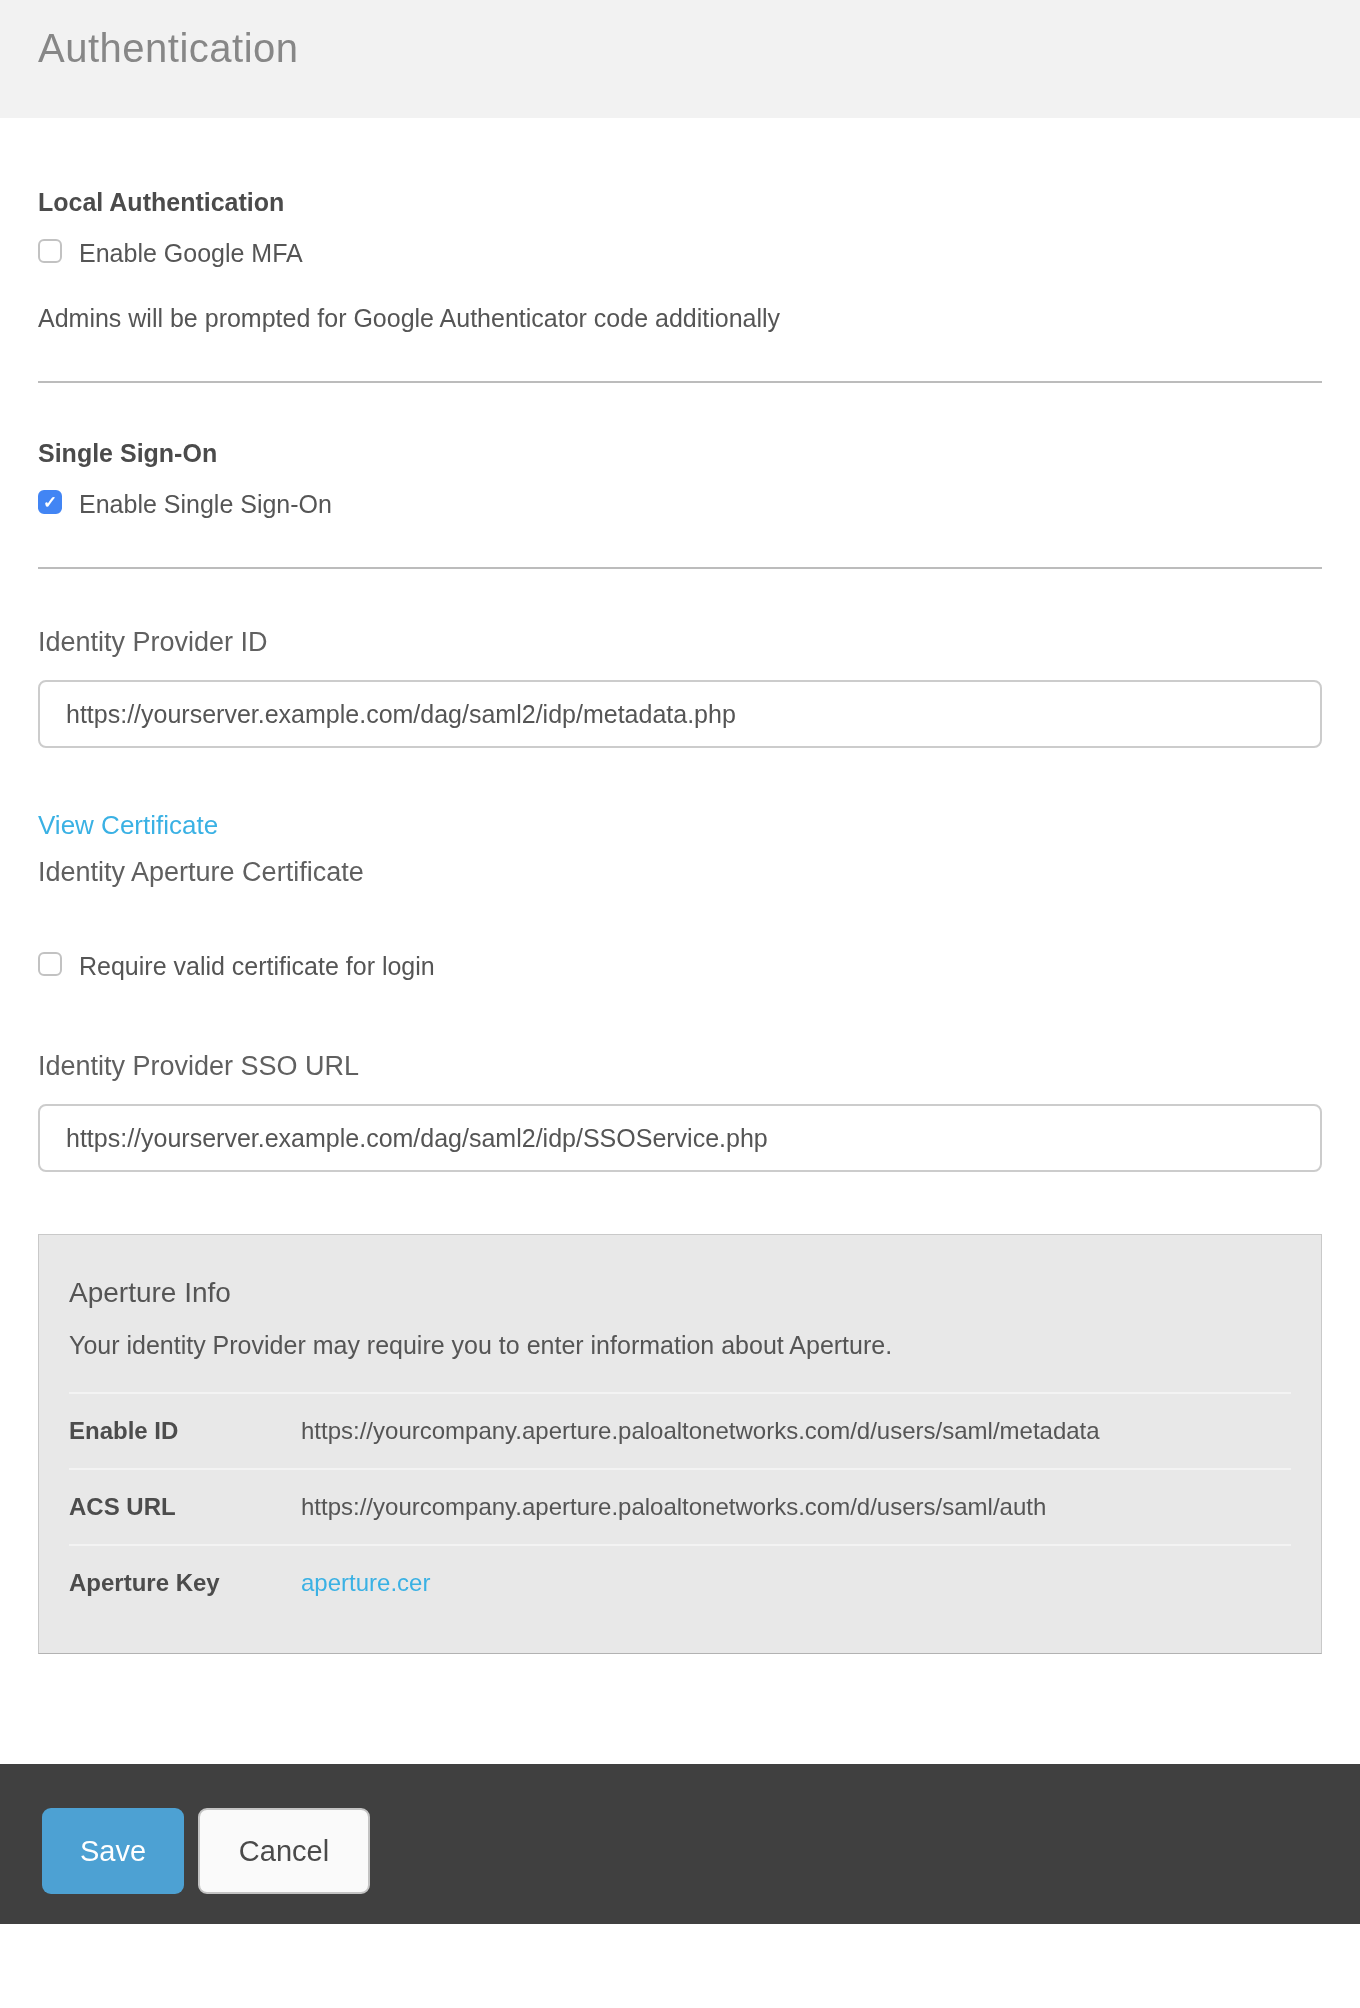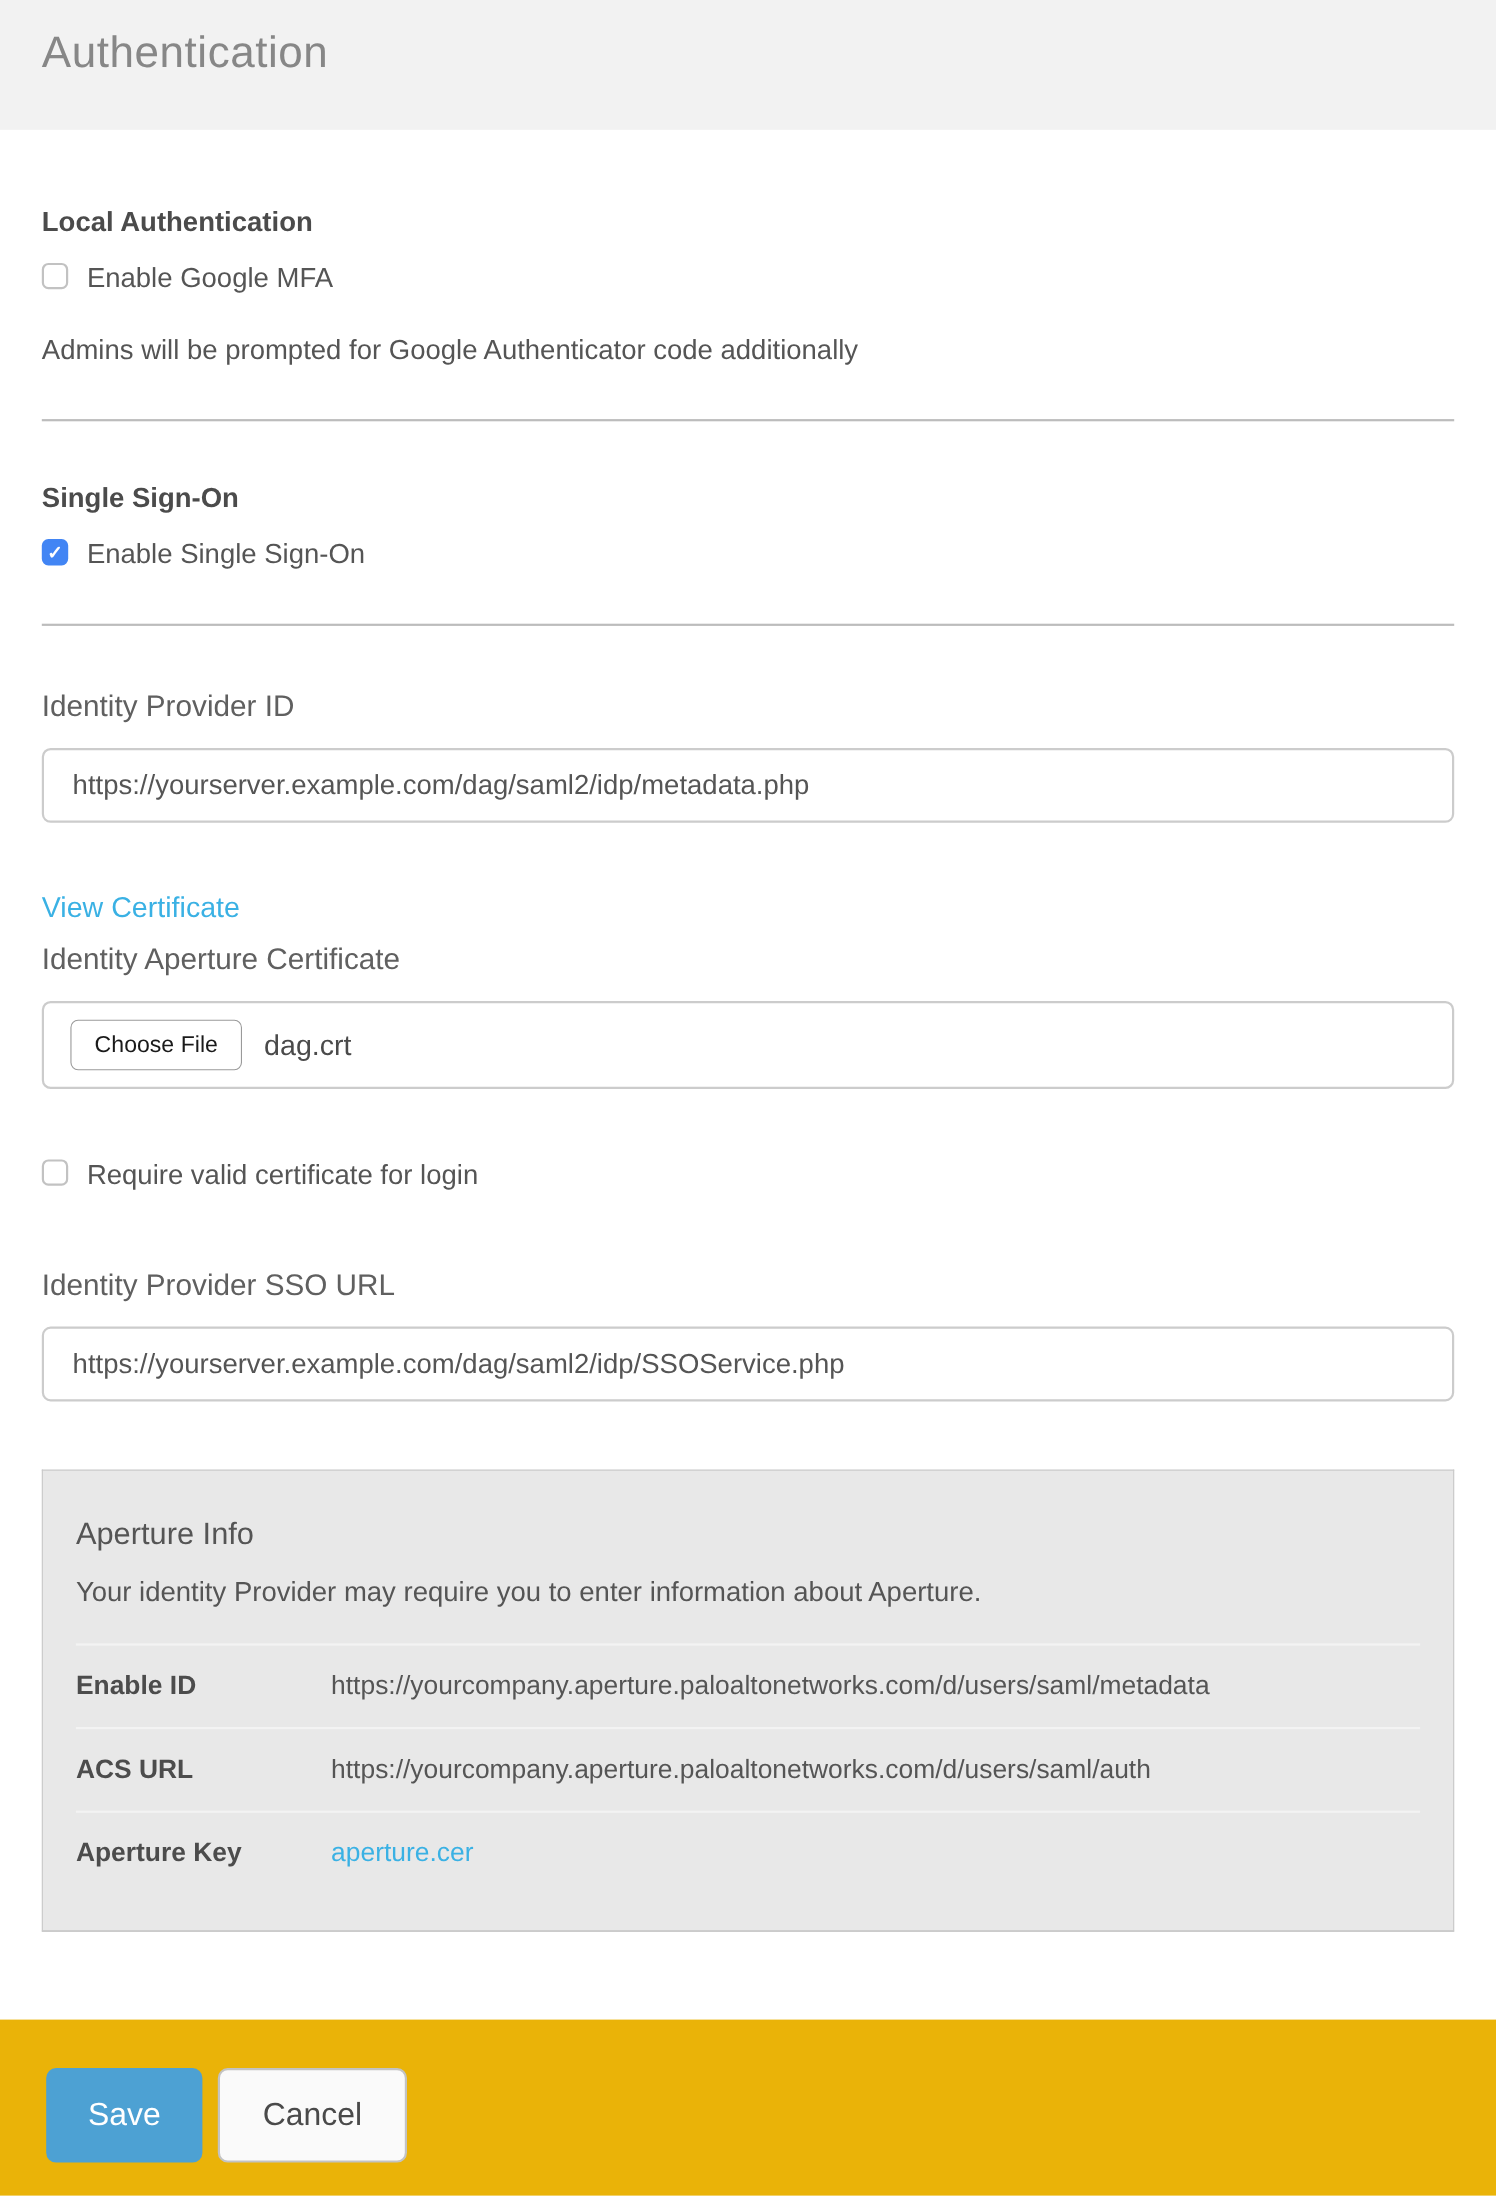--- a/index.html
+++ b/index.html
@@ -153,24 +153,24 @@
     font-size: 24px;
     font-weight: 700;
     color: #4c4c4c;
   }
   .info-value { font-size: 24px; color: #555555; }
   .info-value.link-value { color: #3ab1e4; cursor: pointer; }
 
   .footer {
     position: absolute;
     left: 0;
-    top: 1836px;
+    top: 1764px;
     width: 1360px;
     height: 160px;
-    background: #eab308;
+    background: #404040;
     display: flex;
     align-items: flex-start;
     gap: 14px;
     padding: 44px 0 0 42px;
   }
   .save-btn {
     width: 142px;
     height: 86px;
     background: #4da1d3;
     border: none;
@@ -223,24 +223,20 @@
 
   <hr class="divider divider-2">
 
   <label class="field-label mt-idp-label">Identity Provider ID</label>
   <input class="text-input" type="text" value="https://yourserver.example.com/dag/saml2/idp/metadata.php" style="">
 
   <a class="link mt-view-cert">View Certificate</a>
 
   <label class="field-label mt-cert-label">Identity Aperture Certificate</label>
 
-  <div class="file-box">
-    <button class="choose-file-btn">Choose File</button>
-    <span class="file-name">dag.crt</span>
-  </div>
 
   <div class="check-row mt-require">
     <span class="checkbox"></span>
     <span class="check-label">Require valid certificate for login</span>
   </div>
 
   <label class="field-label mt-ssourl-label">Identity Provider SSO URL</label>
   <input class="text-input" type="text" value="https://yourserver.example.com/dag/saml2/idp/SSOService.php" style="">
 
   <div class="aperture-box">

